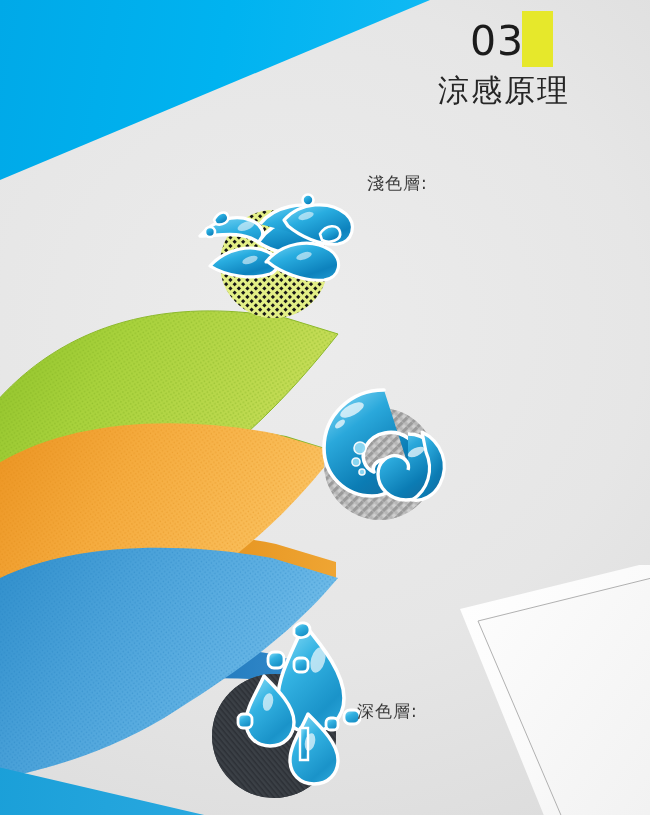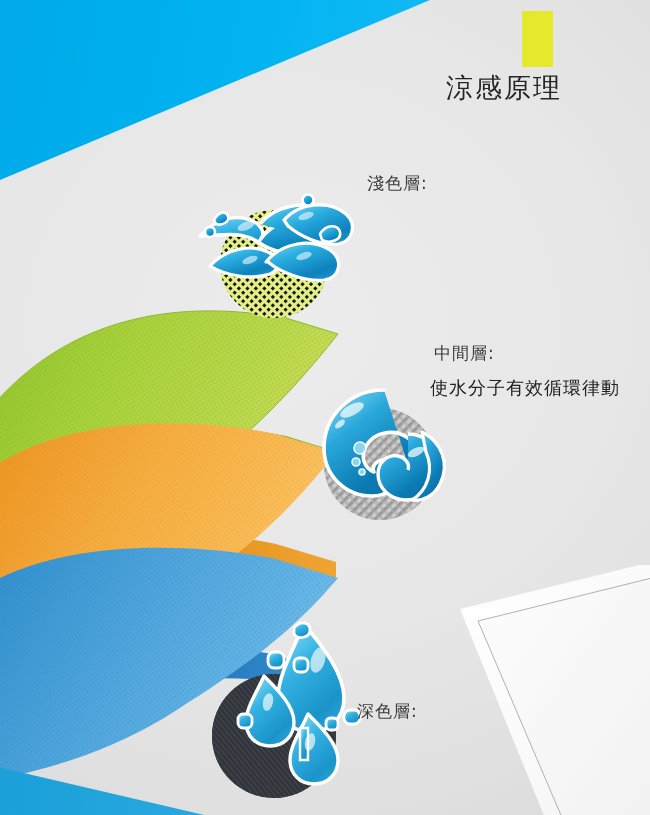--- a/index.html
+++ b/index.html
@@ -39,21 +39,21 @@
   .num-text{
     position:absolute;left:66px;top:13px;width:140px;
     text-align:left;
     font-size:41px;line-height:41px;letter-spacing:1px;
     color:#1b1b1b;font-weight:400;
     font-family:"DejaVu Sans","Liberation Sans",sans-serif;
   }
   .header-title{
     position:absolute;left:0;top:62px;width:200px;
     text-align:center;
-    font-size:27px;letter-spacing:2px;color:#262626;
+    font-size:31px;letter-spacing:2px;color:#262626;
     font-family:"DejaVu Sans",sans-serif;
     white-space:nowrap;
   }
 
   
   .layer{position:absolute;}
   .layer svg{display:block;}
 
   
   .icon-wrap{position:absolute;}
@@ -84,20 +84,21 @@
 </style>
 </head>
 <body>
 
 <div class="stage">
 
   <div class="blue-diagonal"></div>
 
   <div class="header">
     <div class="num-chip"></div>
+    <div class="num-text">03</div>
     <div class="header-title">涼感原理</div>
   </div>
 
   <div class="layer" style="left:-14px;top:272px;">
     <svg width="370" height="310" viewBox="0 0 370 310">
       <defs>
         <linearGradient id="gGreen" x1="0" y1="0" x2="1" y2="0.4">
           <stop offset="0" stop-color="#8fc22a"></stop>
           <stop offset="0.35" stop-color="#a8d23c"></stop>
           <stop offset="0.75" stop-color="#bcd94e"></stop>
@@ -342,22 +343,18 @@
         <ellipse cx="60" cy="84" rx="5" ry="9" transform="rotate(12 60 84)"></ellipse>
         <ellipse cx="102" cy="124" rx="5" ry="9" transform="rotate(14 102 124)"></ellipse>
       </g>
     </svg>
   </div>
 
   <div class="label" id="label-1">
     <span class="lead">淺色層:</span>
   </div>
 
-  <div class="label" id="label-2">
-    <span class="lead">中間層:</span>
-    <span class="body">使水分子有效循環律動</span>
-  </div>
 
   <div class="label" id="label-3">
     <span class="lead">深色層:</span>
   </div>
 
 </div>
 
 </body></html>

